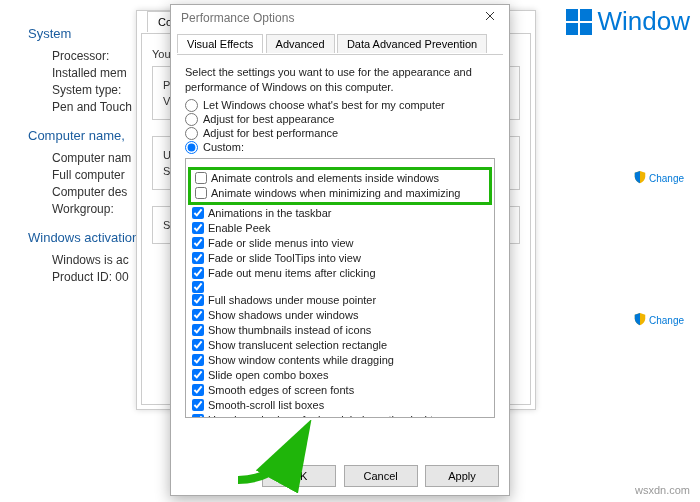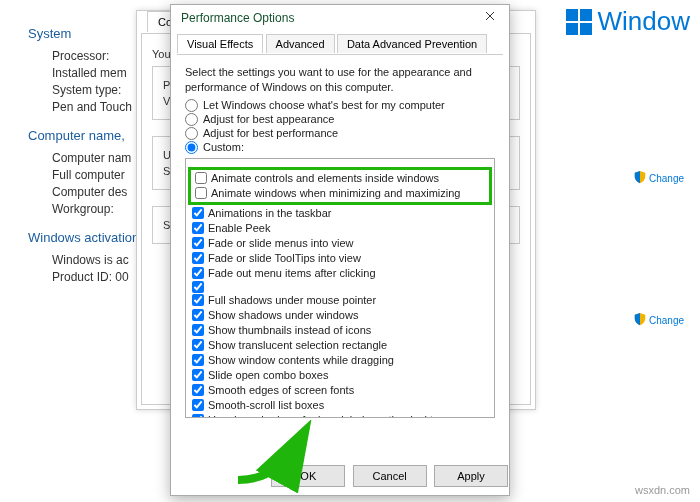--- a/index.html
+++ b/index.html
@@ -14,38 +14,38 @@
   
   
   .mid-dialog { position:absolute; left:136px; top:10px; width:400px; height:400px; background:#fff; border:1px solid #ccc; box-shadow:0 0 6px rgba(0,0,0,.15);}
   .mid-tab { position:absolute; top:0; left:10px; padding:4px 10px; border:1px solid #ccc; border-bottom:none; background:#fff; font-size:11px;}
   .mid-body { position:absolute; top:22px; left:4px; right:4px; bottom:4px; border:1px solid #ccc; padding:10px; font-size:11px;}
   .mid-body .grp { border:1px solid #ccc; padding:8px 8px 8px 10px; margin:6px 0 16px 0;}
   .mid-body .lbl { color:#333; margin:4px 0;}
   
   
   .perf-dialog { position:absolute; left:170px; top:4px; width:340px; height:492px; background:#fff; border:1px solid #aaa; box-shadow:0 4px 14px rgba(0,0,0,.3); }
-  .title-bar { height:26px; line-height:26px; padding:0 6px 0 10px; font-size:12px; color:#14532d; position:relative; }
+  .title-bar { height:26px; line-height:26px; padding:0 6px 0 10px; font-size:12px; color:#737373; position:relative; }
   .title-bar .close { position:absolute; right:4px; top:2px; width:30px; height:20px; text-align:center; line-height:20px; color:#444; cursor:pointer;}
   
   .tab-strip { margin:2px 6px 0 6px; position:relative; height:22px; border-bottom:1px solid #ccc;}
   .tab { display:inline-block; padding:3px 9px; font-size:11px; border:1px solid #ccc; border-bottom:none; background:#f5f5f5; margin-right:-1px; cursor:pointer; position:relative; top:1px;}
   .tab.active { background:#fff; z-index:2;}
   
   .content { padding:10px 14px; font-size:11px; color:#222; }
   .desc { margin-bottom:4px; line-height:1.35;}
   .radio-row { margin:1px 0; display:flex; align-items:center; }
   .radio-row input { margin:0 5px 0 0;}
   
   .opt-list { border:1px solid #aaa; margin-top:4px; height:260px; overflow:hidden; padding:8px 2px; }
   .opt-row { display:flex; align-items:center; padding:0 2px; line-height:15px; font-size:11px;}
   .opt-row input { margin:0 4px 0 2px; width:12px; height:12px;}
   .hl-box { border:3px solid #1fb50a; padding:1px 0; margin-bottom:1px;}
   
-  .button-row { position:absolute; bottom:8px; right:1px; }
+  .button-row { position:absolute; bottom:8px; right:10px; }
   .btn { width:74px; height:22px; font-size:11px; background:#e6e6e6; border:1px solid #aaa; margin-left:4px; cursor:pointer;}
   
   
   .arrow { position:absolute; left:228px; top:420px; pointer-events:none;}
   
   
   .win-logo { position:absolute; right:10px; top:6px; color:#0078d7; font-size:26px; display:flex; align-items:center;justify-content:space-between;}
   .win-logo .sq { display:grid; grid-template-columns:12px 12px; grid-template-rows:12px 12px; gap:2px; margin-right:6px;}
   .win-logo .sq span{background:#0078d7;}
   

